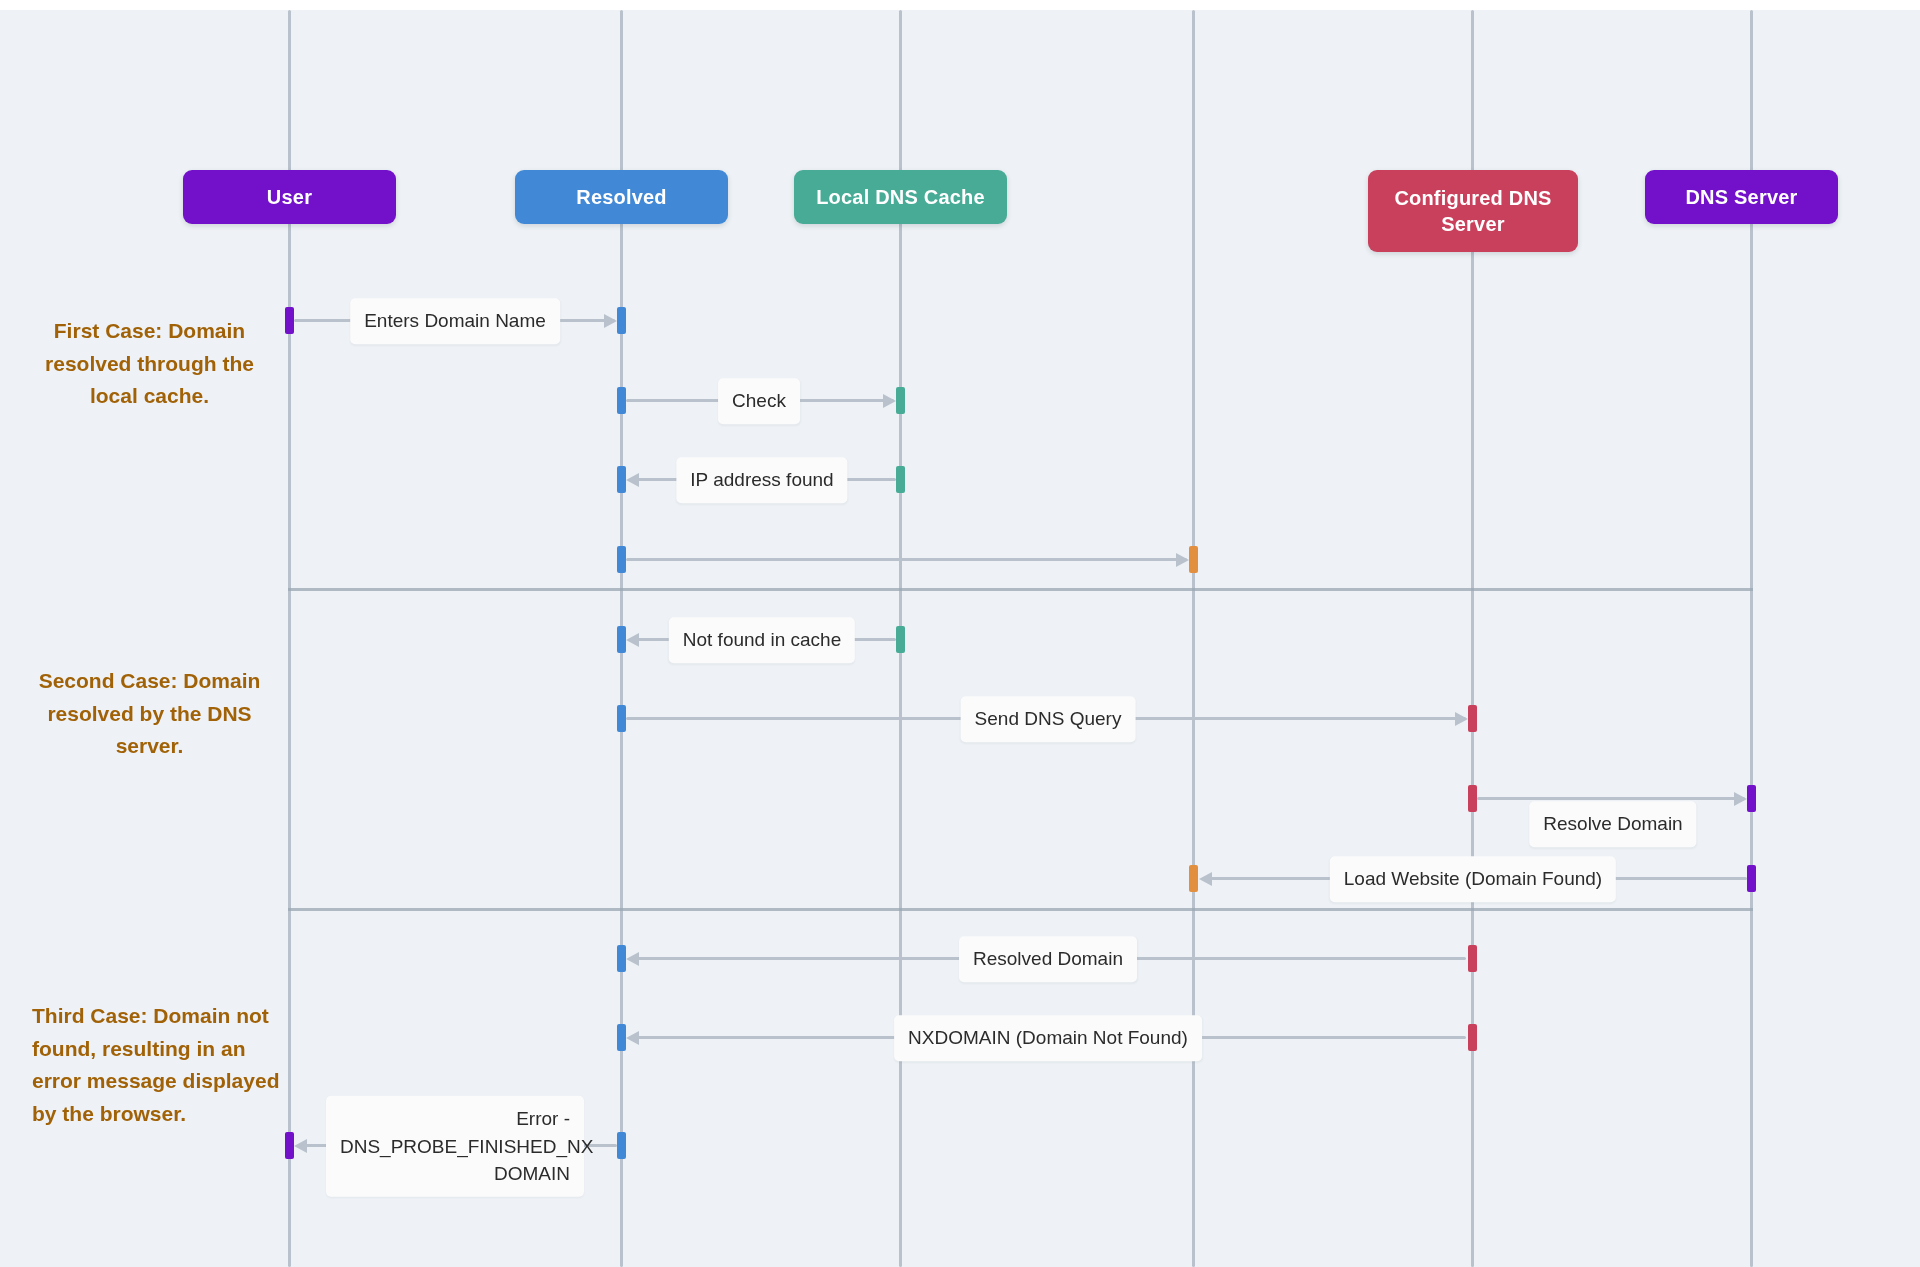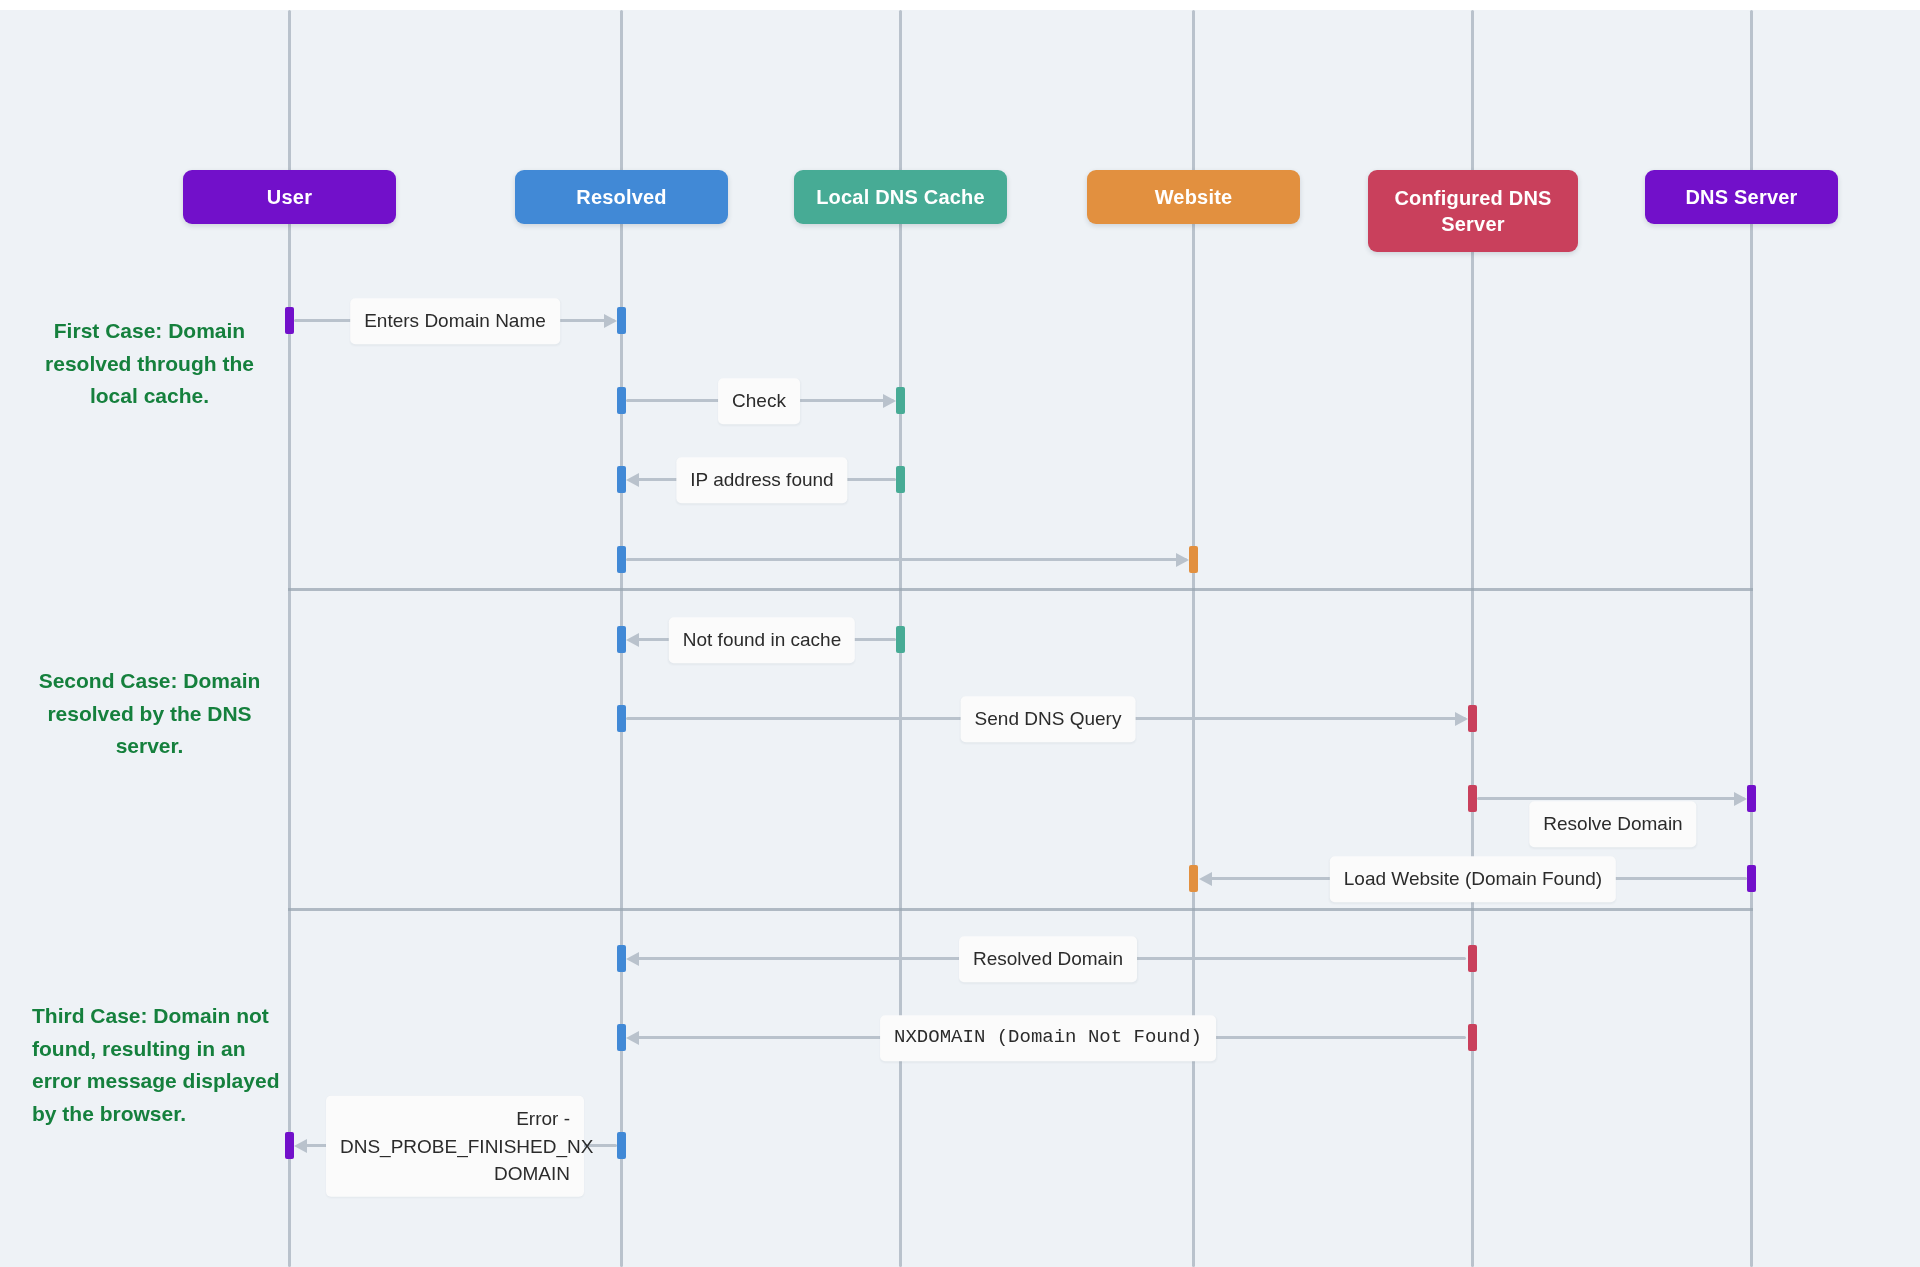--- a/index.html
+++ b/index.html
@@ -86,21 +86,21 @@
   
   .separator {
     position: absolute;
     height: 3px;
     background: #9aa5b1;
     opacity: .75;
   }
   
   .case-note {
     position: absolute;
-    color: #15803d;
+    color: #a16207;
     font-weight: 700;
     font-size: 21px;
     line-height: 1.55;
     text-align: center;
     box-sizing: border-box;
   }
   .case-note.left-align { text-align: left; }
 </style>
 </head>
 <body>
@@ -116,23 +116,20 @@
 
   <div class="participant" style="left:183px;  top:160px; width:213px; height:54px; background:#7210ca;">
     <span>User</span>
   </div>
   <div class="participant" style="left:515px;  top:160px; width:213px; height:54px; background:#4189d6;">
     <span>Resolved</span>
   </div>
   <div class="participant" style="left:794px;  top:160px; width:213px; height:54px; background:#47ab95;">
     <span>Local DNS Cache</span>
   </div>
-  <div class="participant" style="left:1087px; top:160px; width:213px; height:54px; background:#e2903f;">
-    <span>Website</span>
-  </div>
   <div class="participant" style="left:1368px; top:160px; width:210px; height:82px; background:#c9405c;">
     <span>Configured DNS Server</span>
   </div>
   <div class="participant" style="left:1645px; top:160px; width:193px; height:54px; background:#7210ca;">
     <span>DNS Server</span>
   </div>
 
   <div class="separator" style="left:288px; top:578px; width:1465px;"></div>
   <div class="separator" style="left:288px; top:898px; width:1465px;"></div>
 
@@ -196,21 +193,21 @@
   <div class="activation" style="left:617px;  top:935px; height:27px; background:#4189d6;"></div>
   <div class="activation" style="left:1468px; top:935px; height:27px; background:#c9405c;"></div>
   <div class="msg-line" style="left:630px; top:947px; width:836px;"></div>
   <div class="arrowhead left" style="left:626px; top:942px;"></div>
   <div class="msg-label" style="left:1048px; top:949px;">Resolved Domain</div>
 
   <div class="activation" style="left:617px;  top:1014px; height:27px; background:#4189d6;"></div>
   <div class="activation" style="left:1468px; top:1014px; height:27px; background:#c9405c;"></div>
   <div class="msg-line" style="left:630px; top:1026px; width:836px;"></div>
   <div class="arrowhead left" style="left:626px; top:1021px;"></div>
-  <div class="msg-label" style="left:1048px; top:1028px;font-family:Liberation Mono, monospace;">NXDOMAIN (Domain Not Found)</div>
+  <div class="msg-label" style="left:1048px; top:1028px;">NXDOMAIN (Domain Not Found)</div>
 
   <div class="activation" style="left:285px; top:1122px; height:27px; background:#7210ca;"></div>
   <div class="activation" style="left:617px; top:1122px; height:27px; background:#4189d6;"></div>
   <div class="msg-line" style="left:298px; top:1134px; width:319px;"></div>
   <div class="arrowhead left" style="left:294px; top:1129px;"></div>
   <div class="msg-label wrap" style="left:455px; top:1136px; width:258px;">
     <span>Error -</span><br>
     <span>DNS_PROBE_FINISHED_NX</span><br>
     <span>DOMAIN</span>
   </div>

